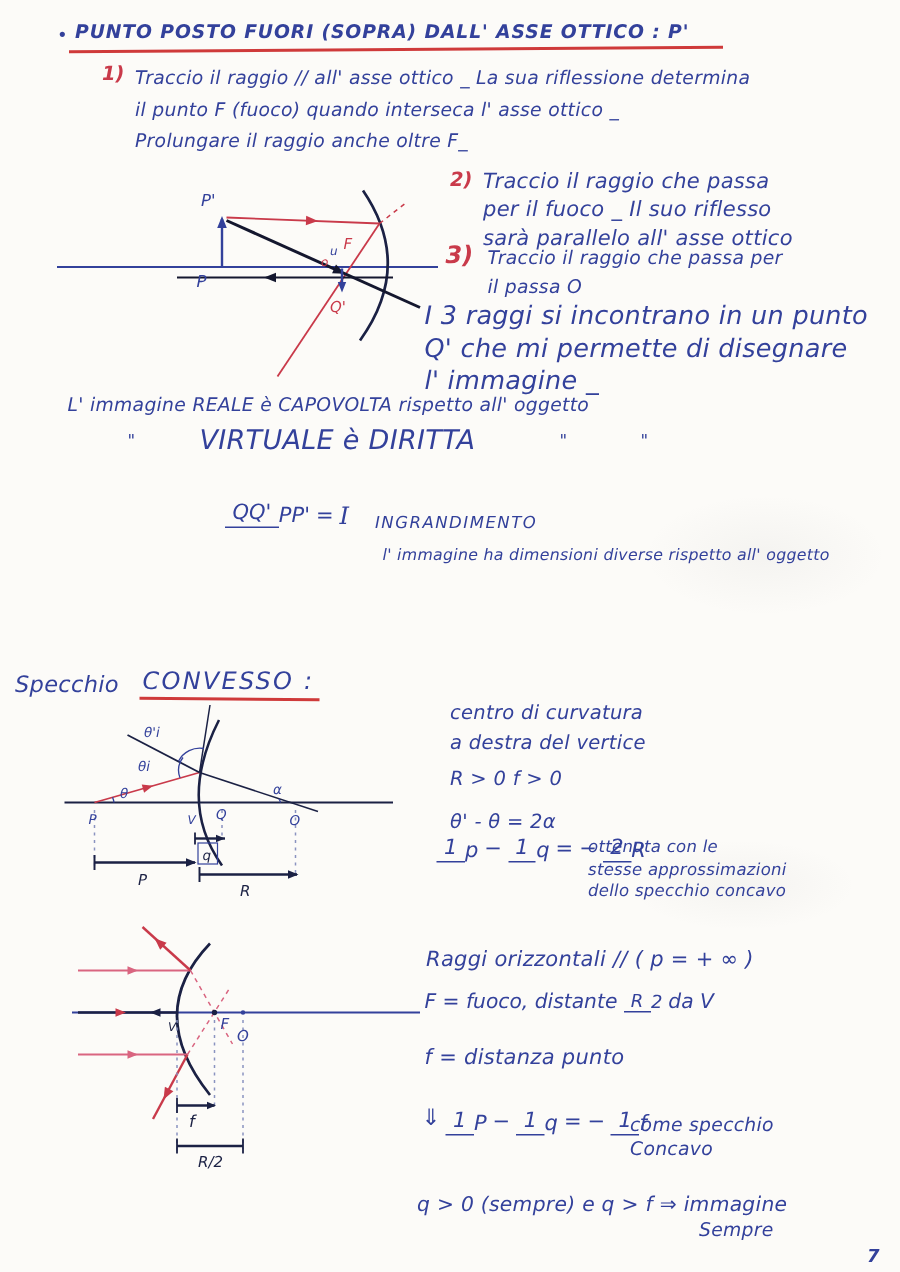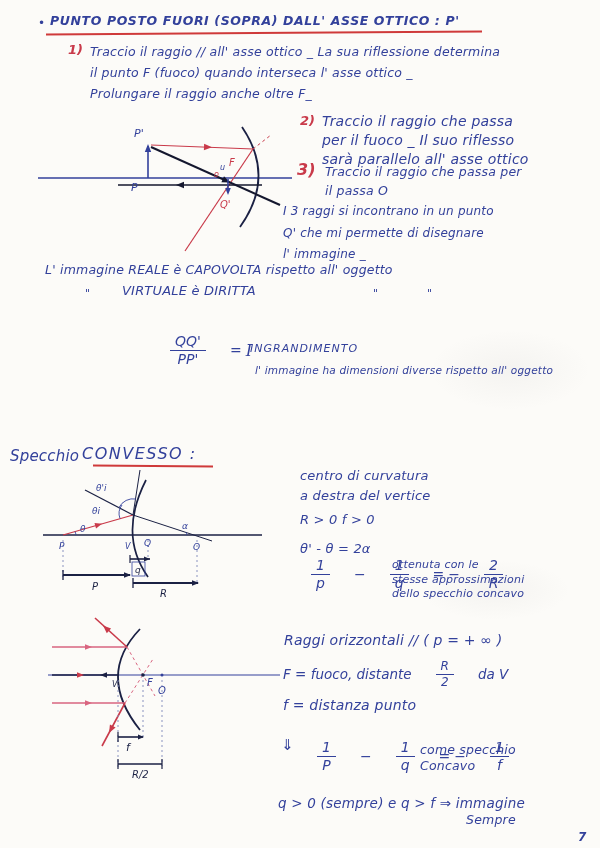--- a/index.html
+++ b/index.html
@@ -15,21 +15,21 @@
     font-style:italic;
     color:var(--ink);
     overflow:hidden;
   }
   .abs{position:absolute;}
   .hw{color:var(--ink); letter-spacing:.2px;}
   .caps{font-style:italic; letter-spacing:.6px;}
   .stepnum{color:var(--red); font-weight:bold; font-size:13px;}
   .lines div{white-space:nowrap;}
   .underline-red{border-top:2px solid #cf3a3a; height:0;}
-  .frac{display:inline-flex; flex-direction:column; align-items:center; vertical-align:middle; margin:0 20px; line-height:1.05;justify-content:space-between;}
+  .frac{display:inline-flex; flex-direction:row; align-items:center; vertical-align:middle; margin:0 0; line-height:1.05;justify-content:space-between;}
   .frac .n{padding:0 5px 1px 5px; border-bottom:1.6px solid var(--ink);}
   .frac .d{padding-top:1px;}
   .eqrow{display:flex; align-items:center; gap:4px; font-size:14px;}
   .smudge{position:absolute; border-radius:50%; background:radial-gradient(closest-side, rgba(120,120,120,.06), rgba(120,120,120,0)); pointer-events:none;}
   svg text{font-family:"DejaVu Sans", sans-serif; font-style:italic;}
 </style>
 </head>
 <body>
 
 <div id="paper">
@@ -86,45 +86,45 @@
     <div>per il fuoco _ Il suo riflesso</div>
     <div>sarà parallelo all' asse ottico</div>
   </div>
 
   <div class="abs stepnum" style="left:297px;top:160px;font-size:16px;">3)</div>
   <div class="abs hw lines" style="left:325px;top:162px;font-size:12.5px;line-height:19px;">
     <div>Traccio il raggio che passa per</div>
     <div>il passa O</div>
   </div>
 
-  <div class="abs hw lines" style="left:283px;top:201px;font-size:12px;line-height:21.5px;">
+  <div class="abs hw lines" style="left:283px;top:201px;font-size:17px;line-height:21.5px;">
     <div>I 3 raggi si incontrano in un punto</div>
     <div>Q' che mi permette di disegnare</div>
     <div>l' immagine _</div>
   </div>
 
   <div class="abs hw" style="left:45px;top:262px;font-size:12.5px;">L' immagine   REALE   è   CAPOVOLTA   rispetto all' oggetto</div>
   <div class="abs hw" style="left:85px;top:287px;font-size:11px;">"</div>
-  <div class="abs hw" style="left:122px;top:283px;font-size:13px;">VIRTUALE   è   DIRITTA</div>
+  <div class="abs hw" style="left:133px;top:283px;font-size:18px;">VIRTUALE   è   DIRITTA</div>
   <div class="abs hw" style="left:373px;top:287px;font-size:11px;">"</div>
   <div class="abs hw" style="left:427px;top:287px;font-size:11px;">"</div>
 
   <div class="abs eqrow" style="left:150px;top:334px;">
     <span class="frac">
       <span class="n">QQ'</span>
       <span class="d">PP'</span>
     </span>
     <span style="font-size:14px;">=</span>
     <span style="font-size:16px;font-family:'DejaVu Serif',serif;">I</span>
   </div>
   <div class="abs hw caps" style="left:250px;top:342px;font-size:11px;letter-spacing:1px;">INGRANDIMENTO</div>
   <div class="abs hw" style="left:255px;top:364px;font-size:10.5px;text-align:center;">l' immagine ha dimensioni diverse rispetto all' oggetto</div>
 
   <div class="abs hw" style="left:10px;top:447px;font-size:15px;">Specchio</div>
-  <div class="abs hw caps" style="left:82px;top:444px;font-size:16px;letter-spacing:1.5px;text-align:right;">CONVESSO :</div>
+  <div class="abs hw caps" style="left:95px;top:444px;font-size:16px;letter-spacing:1.5px;text-align:right;">CONVESSO :</div>
   <div class="abs underline-red" style="left:93px;top:465px;width:120px;transform:rotate(0.5deg);"></div>
 
   <svg class="abs" style="left:40px;top:462px;" width="250" height="160" viewBox="0 0 250 160">
     <line x1="3" y1="73" x2="222" y2="73" stroke="#1b2144" stroke-width="1.3"></line>
     <path d="M106,18 Q78,73 108,115" fill="none" stroke="#1b2144" stroke-width="1.7"></path>
 
     <line x1="23" y1="73" x2="93" y2="53" stroke="#c93a4a" stroke-width="1.2"></line>
     <path d="M0,0 L-7,2.8 L-7,-2.8 Z" fill="#c93a4a" transform="translate(62,61.8) rotate(-16)"></path>
 
     <line x1="93" y1="53" x2="45" y2="28" stroke="#1b2144" stroke-width="1.2"></line>

